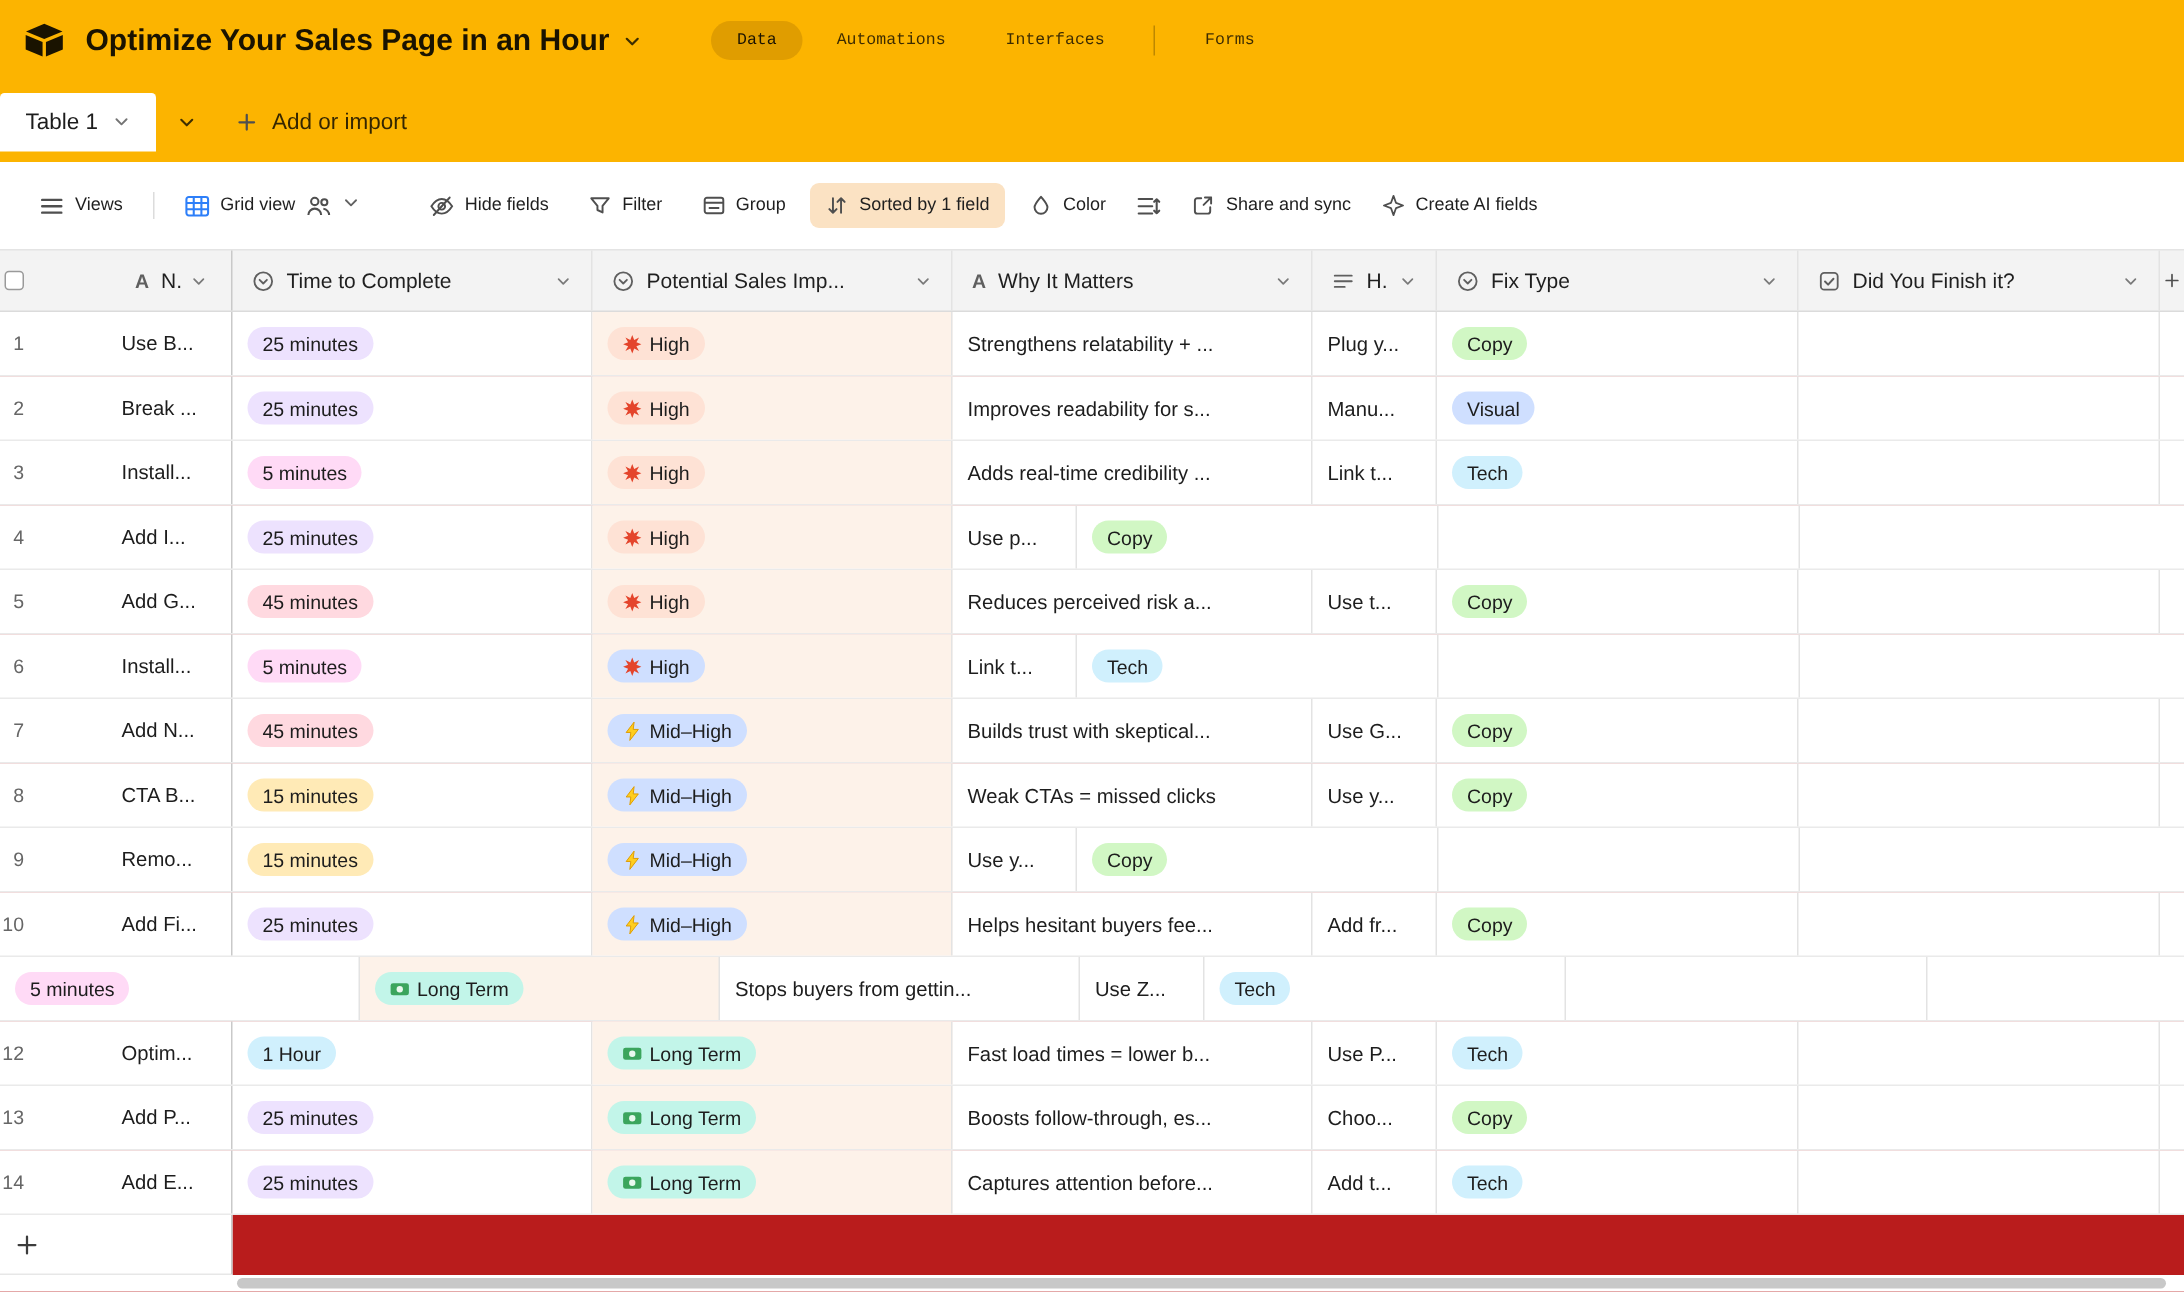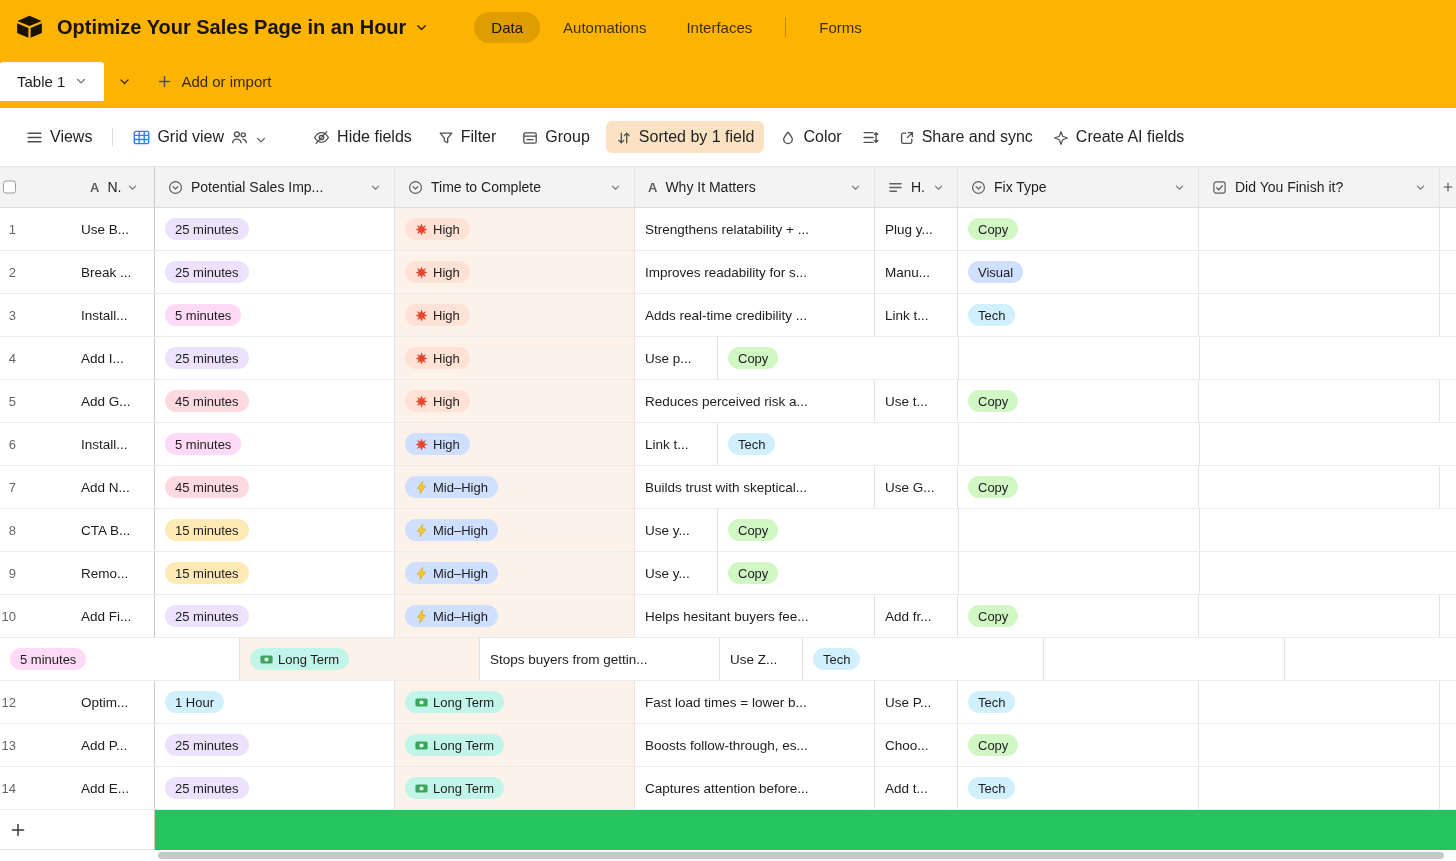--- a/index.html
+++ b/index.html
@@ -1,39 +1,39 @@
 <!DOCTYPE html>
 <html style="--topbar-bg: #FCB400; --data-tab-bg: #E09D00; --sort-pill-bg: #FBE2C3; --sorted-cell-bg: #FDF2E9; --header-bg: #F3F3F3; --border: #E3E3E3; --strong-border: #C9C9C9; --grid-icon-blue: #2D7FF9;"><head>
 <meta charset="utf-8">
 <style>
   *{box-sizing:border-box;margin:0;padding:0}
   html,body{background:#fff}
   body{font-family:"Liberation Sans","DejaVu Sans",sans-serif;color:#1d1d1d}
-  .app{width:1456px;height:861px;overflow:hidden;position:relative;background:#22c55e}
+  .app{width:1456px;height:861px;overflow:hidden;position:relative;background:#b91c1c}
 
   
   .topbar{height:54px;background:var(--topbar-bg,#FCB400);display:flex;align-items:center;padding:0 16px}
   .logo{display:flex;align-items:center}
   .base-title{display:flex;align-items:center;gap:9px;margin-left:14px;font-size:20px;font-weight:700;color:#1a1300;cursor:default}
   .base-title .chev{color:#3c2d00}
   .top-tabs{display:flex;align-items:center;margin-left:46px;gap:6px}
-  .top-tab{border:none;background:transparent;font-size:15px;color:rgba(26,19,0,.85);padding:7px 17px;border-radius:999px;font-family:Liberation Sans, sans-serif;cursor:pointer;white-space:nowrap}
+  .top-tab{border:none;background:transparent;font-size:11px;color:rgba(26,19,0,.85);padding:7px 17px;border-radius:999px;font-family:Liberation Mono, monospace;cursor:pointer;white-space:nowrap}
   .top-tab.active{background:var(--data-tab-bg,#E09D00);color:#1a1300;font-weight:500}
   .top-sep{width:1px;height:20px;background:rgba(0,0,0,.25);margin:0 10px}
 
   
   .tabbar{height:54px;background:var(--topbar-bg,#FCB400);display:flex;align-items:center}
   .table-tab{height:39px;background:#fff;border-radius:3px 3px 0 0;display:flex;align-items:center;gap:10px;padding:0 17px;font-size:15px;font-weight:500;cursor:pointer}
   .table-tab .chev{color:#757575}
   .tab-chevron{height:39px;display:flex;align-items:center;padding:0 14px;background:none;border:none;color:#3d2e00;cursor:pointer}
   .add-import{height:39px;display:flex;align-items:center;gap:9px;margin-left:12px;background:none;border:none;font-size:15px;color:rgba(30,22,0,.9);font-family:inherit;cursor:pointer}
 
   
   .toolbar{height:58px;background:#fff;display:flex;align-items:center;padding:0 16px}
-  .tbtn{display:flex;align-items:flex-end;gap:7px;border:none;background:none;font-family:inherit;font-size:16px;color:#1f1f1f;padding:7px 10px;border-radius:6px;white-space:nowrap;cursor:pointer}
+  .tbtn{display:flex;align-items:flex-start;gap:7px;border:none;background:none;font-family:inherit;font-size:12px;color:#1f1f1f;padding:7px 10px;border-radius:6px;white-space:nowrap;cursor:pointer}
   .tbtn .chev{color:#616161}
   .tb-sep{width:1px;height:18px;background:#DCDCDC;margin:0 10px}
   .grid-label{font-weight:500}
   .sorted-pill{background:var(--sort-pill-bg,#FBE2C3)}
   .ml26{margin-left:26px}
   .ml6{margin-left:6px}
   .icn{display:flex;align-items:center;color:#4f4f4f}
 
   
   .grid{position:relative}
@@ -200,44 +200,44 @@
       <div class="th c0">
         <span class="selall"></span>
         <span class="hgroup">
           <span class="ficon a">A</span>
           <span class="hlabel">N.</span>
           <svg class="hchev" width="11" height="11" viewBox="0 0 16 16">
               <path d="M3.5 6l4.5 4.5L12.5 6" fill="none" stroke="currentColor" stroke-width="1.7" stroke-linecap="round" stroke-linejoin="round"></path>
             </svg>
         </span>
       </div>
+      <div class="th c1">
+        <span class="ficon">
+            <svg width="15" height="15" viewBox="0 0 16 16">
+              <circle cx="8" cy="8" r="6.3" fill="none" stroke="#5f5f5f" stroke-width="1.3"></circle>
+              <path d="M5.4 7 8 9.6 10.6 7" fill="none" stroke="#5f5f5f" stroke-width="1.3" stroke-linecap="round" stroke-linejoin="round"></path>
+            </svg>
+          </span>
+        <span class="hlabel">Time to Complete</span>
+        <svg class="hchev" width="11" height="11" viewBox="0 0 16 16">
+            <path d="M3.5 6l4.5 4.5L12.5 6" fill="none" stroke="currentColor" stroke-width="1.7" stroke-linecap="round" stroke-linejoin="round"></path>
+          </svg>
+      </div>
       <div class="th c2">
         <span class="ficon">
             <svg width="15" height="15" viewBox="0 0 16 16">
               <circle cx="8" cy="8" r="6.3" fill="none" stroke="#5f5f5f" stroke-width="1.3"></circle>
               <path d="M5.4 7 8 9.6 10.6 7" fill="none" stroke="#5f5f5f" stroke-width="1.3" stroke-linecap="round" stroke-linejoin="round"></path>
             </svg>
           </span>
         <span class="hlabel">Potential Sales Imp...</span>
         <svg class="hchev" width="11" height="11" viewBox="0 0 16 16">
             <path d="M3.5 6l4.5 4.5L12.5 6" fill="none" stroke="currentColor" stroke-width="1.7" stroke-linecap="round" stroke-linejoin="round"></path>
           </svg>
       </div>
-      <div class="th c1">
-        <span class="ficon">
-            <svg width="15" height="15" viewBox="0 0 16 16">
-              <circle cx="8" cy="8" r="6.3" fill="none" stroke="#5f5f5f" stroke-width="1.3"></circle>
-              <path d="M5.4 7 8 9.6 10.6 7" fill="none" stroke="#5f5f5f" stroke-width="1.3" stroke-linecap="round" stroke-linejoin="round"></path>
-            </svg>
-          </span>
-        <span class="hlabel">Time to Complete</span>
-        <svg class="hchev" width="11" height="11" viewBox="0 0 16 16">
-            <path d="M3.5 6l4.5 4.5L12.5 6" fill="none" stroke="currentColor" stroke-width="1.7" stroke-linecap="round" stroke-linejoin="round"></path>
-          </svg>
-      </div>
       <div class="th c3">
         <span class="ficon a">A</span>
         <span class="hlabel">Why It Matters</span>
         <svg class="hchev" width="11" height="11" viewBox="0 0 16 16">
             <path d="M3.5 6l4.5 4.5L12.5 6" fill="none" stroke="currentColor" stroke-width="1.7" stroke-linecap="round" stroke-linejoin="round"></path>
           </svg>
       </div>
       <div class="th c4">
         <span class="ficon">
             <svg width="15" height="15" viewBox="0 0 16 16">
@@ -472,20 +472,23 @@
           <div class="td c1">
             <span class="pill" style="background:#FFEAB6">15 minutes</span>
           </div>
           <div class="td c2">
             <span class="pill" style="background:#CFDFFF"><span class="picon">
                 <svg width="13" height="13" viewBox="0 0 16 16">
                   <polygon points="9.5,0.5 3,9 6.8,9 6,15.5 13,6.5 8.8,6.5" fill="#FFCE1F" stroke="#DE9B00" stroke-width="0.8" stroke-linejoin="round"></polygon>
                 </svg>
               </span>Mid–High</span>
           </div>
+          <div class="td c3">
+            <span>Weak CTAs = missed clicks</span>
+          </div>
           <div class="td c4">
             <span>Use y...</span>
           </div>
           <div class="td c5">
             <span class="pill" style="background:#D1F7C4">Copy</span>
           </div>
           <div class="td c6"></div>
           <div class="td c7"></div>
         </div>
         <div class="tr">

